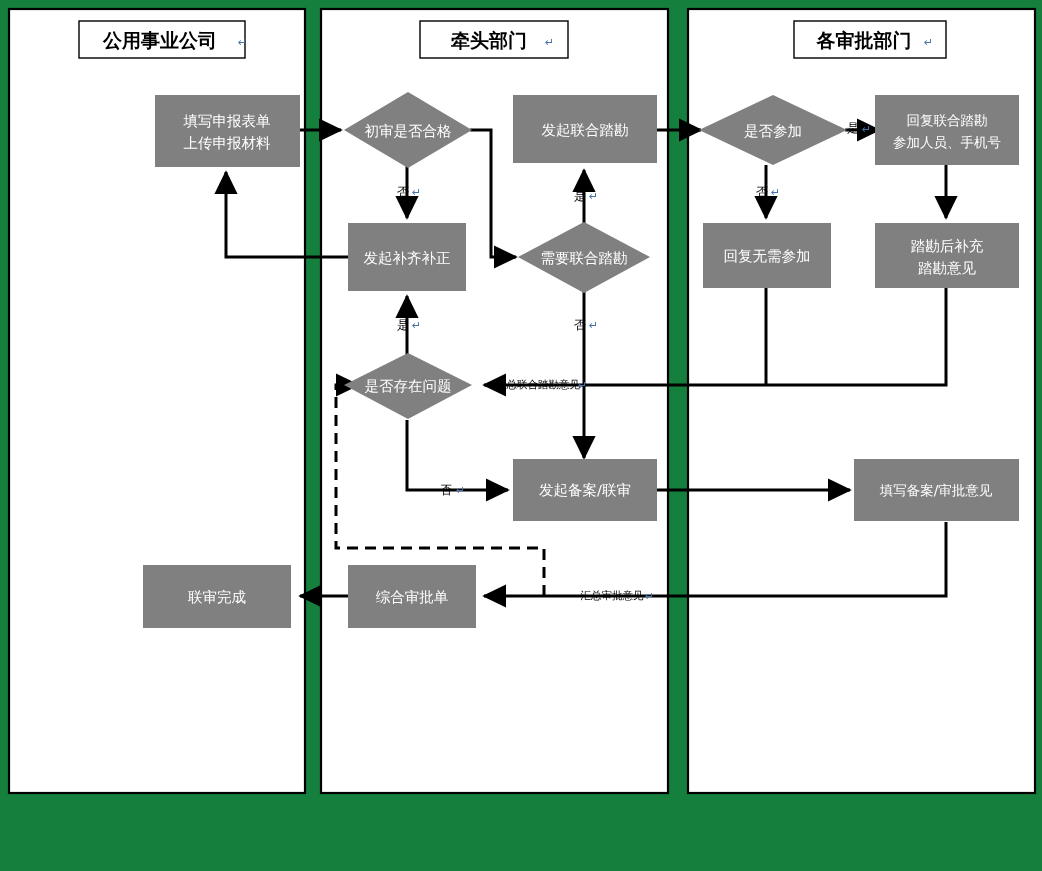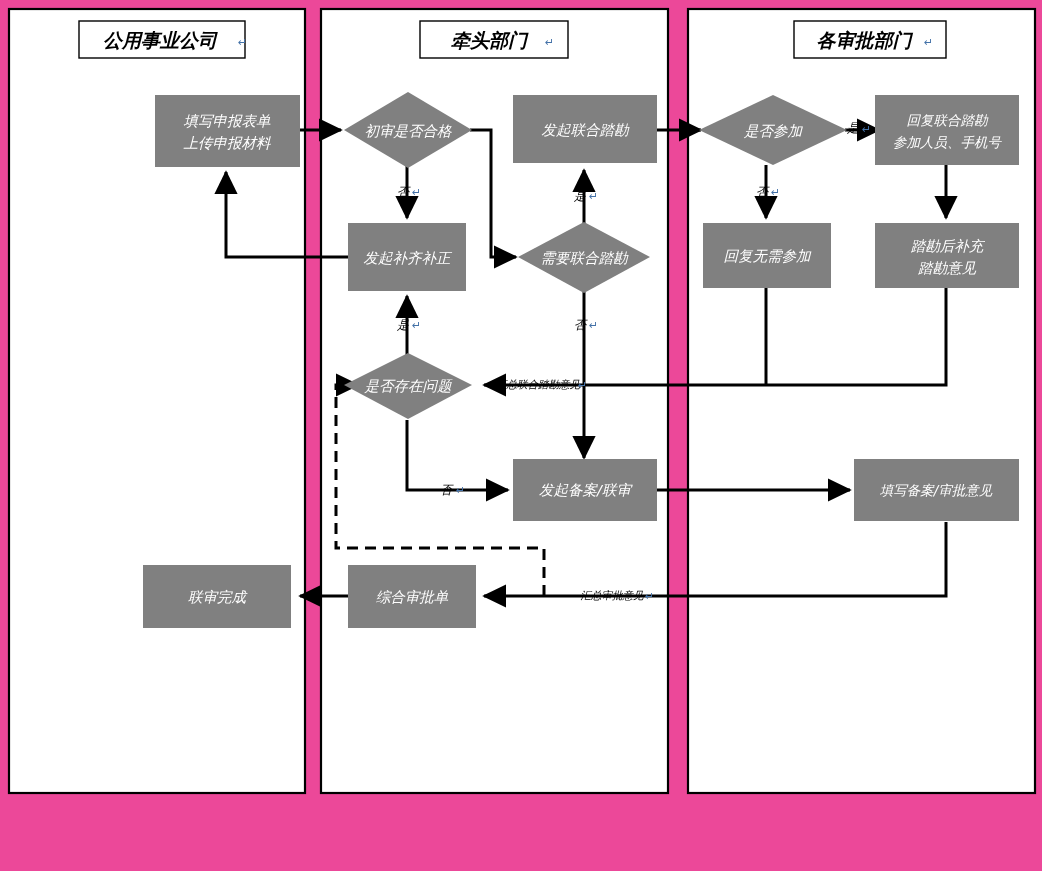--- a/index.html
+++ b/index.html
@@ -7,23 +7,22 @@
     padding: 0;
     background: #ffffff;
   }
   body {
     font-family: "DejaVu Sans", "Liberation Sans", sans-serif;
   }
   #canvas {
     position: relative;
     width: 1042px;
     height: 871px;
-    background: #ec4899;
+    background: #15803d;
     overflow: hidden;
-    font-style: italic;
   }
   #flow-svg {
     position: absolute;
     left: 0;
     top: 0;
     width: 1042px;
     height: 871px;
   }
   .lane-title-text {
     font-size: 19px;

